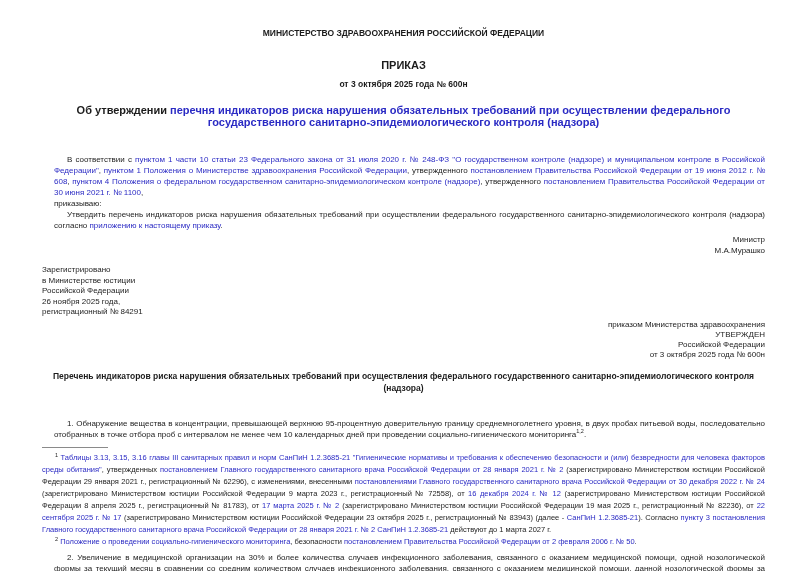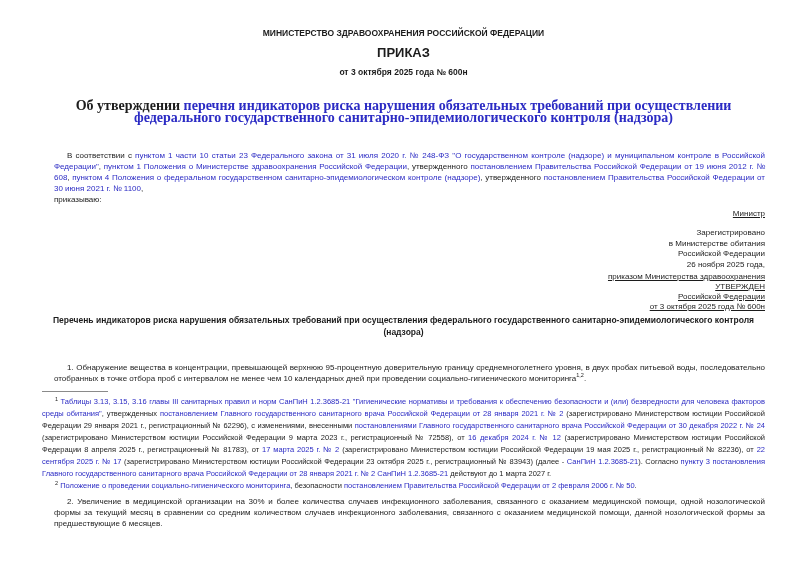--- a/index.html
+++ b/index.html
@@ -3,34 +3,34 @@
 <meta charset="utf-8">
 <style>
   html,body{margin:0;padding:0;background:#ffffff;}
   body{
     width:807px;height:571px;overflow:hidden;
     font-family:"Liberation Sans","DejaVu Sans",sans-serif;
     color:#1c1c1c;-webkit-font-smoothing:antialiased;
   }
   .page{padding:28px 42px 4px 42px;}
   .center{text-align:center;}
-  .right{text-align:right;text-decoration:underline;}
+  .right{text-align:right;}
   .bold{font-weight:bold;}
   .h-ministry{font-size:8.5px;line-height:10px;}
-  .h-type{font-size:13px;line-height:10px;margin-top:10px;}
+  .h-type{font-size:11px;line-height:10px;margin-top:22px;}
   .h-date{font-size:8.5px;line-height:10px;margin-top:9px;}
-  .subject{font-size:14px;line-height:12px;margin-top:23px;font-family:Liberation Serif, serif;}
+  .subject{font-size:11px;line-height:12px;margin-top:15px;}
   p{margin:0;}
   .body-p{font-size:8px;line-height:11px;text-align:justify;text-indent:13px;margin-left:12px;}
   .preamble{margin-top:26px;}
   .order-p{margin-top:0;}
   .sig-block{font-size:8px;line-height:11px;margin-top:3px;}
-  .reg-block{font-size:8px;line-height:10.5px;margin-top:9px;text-align:right;}
+  .reg-block{font-size:8px;line-height:10.5px;margin-top:9px;}
   .appr-block{font-size:8px;line-height:10px;margin-top:2px;}
-  .annex-title{font-size:8.5px;line-height:12px;margin-top:2px;}
+  .annex-title{font-size:8.5px;line-height:12px;margin-top:10px;}
   .item-1{margin-top:24px;}
   .fn-sep{width:66px;border:none;border-top:1px solid #8a8a8a;margin:7px 0 0 0;height:0;}
   .footnote{font-size:7.5px;line-height:12px;text-align:justify;text-indent:13px;}
   .fn-1{margin-top:4px;}
   .fn-2{margin-top:0;}
   .item-2{margin-top:4px;}
   .doc-link{color:#2b2bc4;}
   sup{font-size:5.5px;line-height:0;vertical-align:super;}
 </style>
 </head>
@@ -41,30 +41,33 @@
   <div class="center bold h-ministry">МИНИСТЕРСТВО ЗДРАВООХРАНЕНИЯ РОССИЙСКОЙ ФЕДЕРАЦИИ</div>
 
   <div class="center bold h-type">ПРИКАЗ</div>
 
   <div class="center bold h-date">от 3 октября 2025 года № 600н</div>
 
   <div class="center bold subject"><span>Об утверждении </span><span class="doc-link">перечня индикаторов риска нарушения обязательных требований при осуществлении федерального государственного санитарно-эпидемиологического контроля (надзора)</span></div>
 
   <p class="body-p preamble"><span>В соответствии с </span><span class="doc-link">пунктом 1 части 10 статьи 23 Федерального закона от 31 июля 2020 г. № 248-ФЗ "О государственном контроле (надзоре) и муниципальном контроле в Российской Федерации"</span><span>, </span><span class="doc-link">пунктом 1 Положения о Министерстве здравоохранения Российской Федерации</span><span>, утвержденного </span><span class="doc-link">постановлением Правительства Российской Федерации от 19 июня 2012 г. № 608</span><span>, </span><span class="doc-link">пунктом 4 Положения о федеральном государственном санитарно-эпидемиологическом контроле (надзоре)</span><span>, утвержденного </span><span class="doc-link">постановлением Правительства Российской Федерации от 30 июня 2021 г. № 1100</span><span>,</span><br><span>приказываю:</span></p>
 
+  <p class="body-p order-p"><span>Утвердить перечень индикаторов риска нарушения обязательных требований при осуществлении федерального государственного санитарно-эпидемиологического контроля (надзора) согласно </span><span class="doc-link">приложению к настоящему приказу</span><span>.</span></p>
 
   <div class="right sig-block">
       <div>Министр</div>
+      <div>М.А.Мурашко</div>
     </div>
 
   <div class="reg-block">
       <div>Зарегистрировано</div>
-      <div>в Министерстве обитания</div>
+      <div>в Министерстве юстиции</div>
       <div>Российской Федерации</div>
       <div>26 ноября 2025 года,</div>
+      <div>регистрационный № 84291</div>
     </div>
 
   <div class="right appr-block">
       <div>приказом Министерства здравоохранения</div>
       <div>УТВЕРЖДЕН</div>
       <div>Российской Федерации</div>
       <div>от 3 октября 2025 года № 600н</div>
     </div>
 
   <div class="center bold annex-title">Перечень индикаторов риска нарушения обязательных требований при осуществления федерального государственного санитарно-эпидемиологического контроля (надзора)</div>

